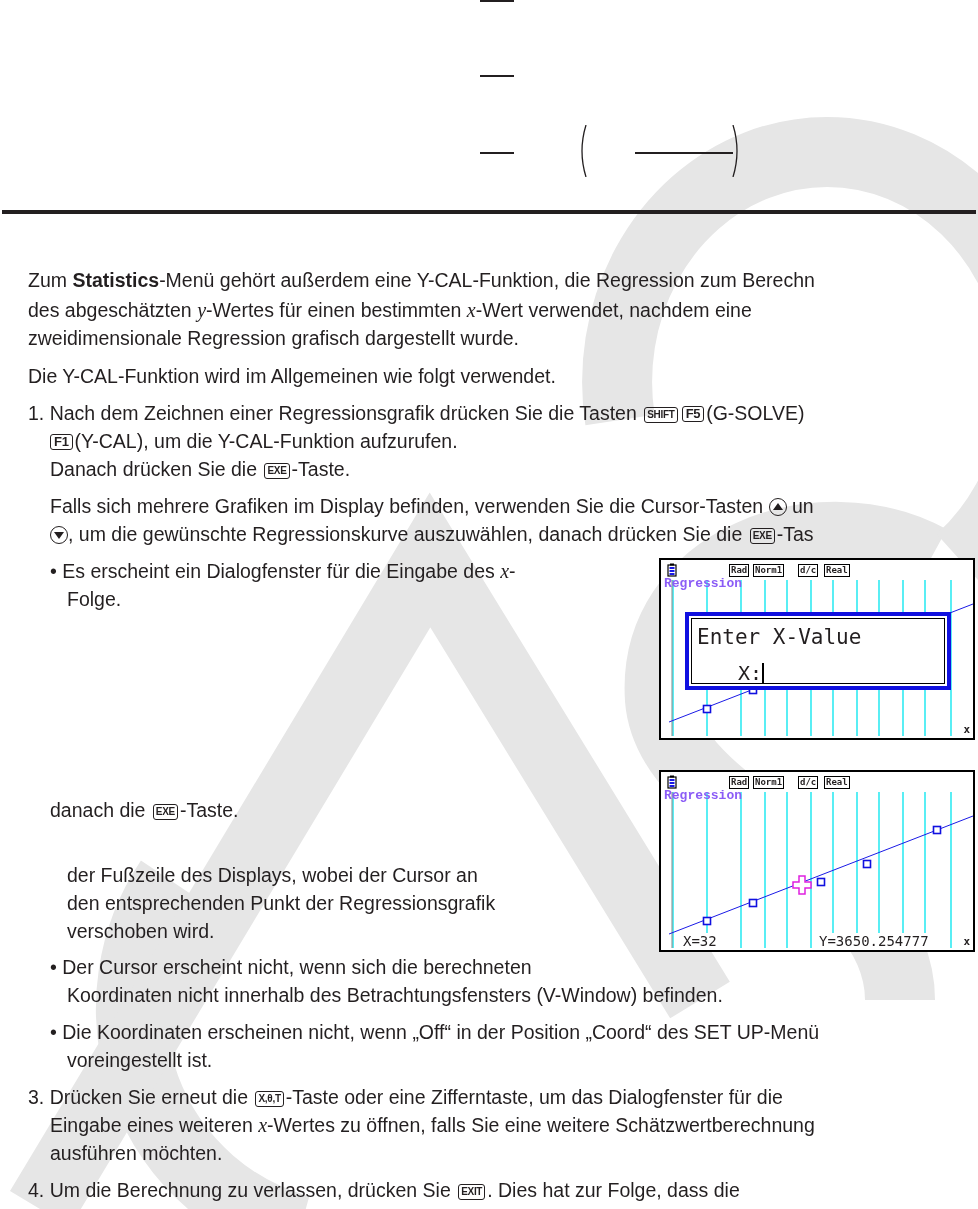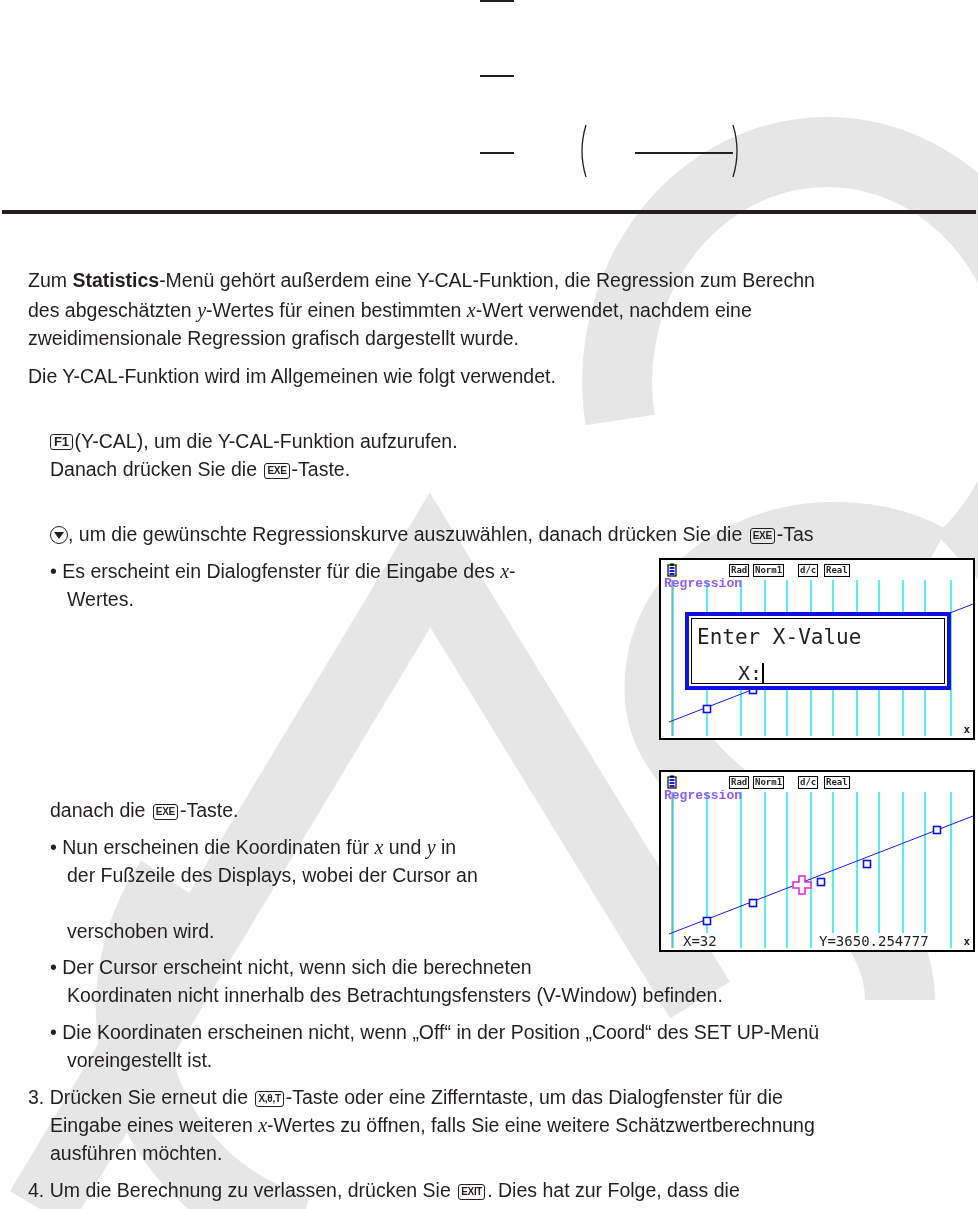--- a/index.html
+++ b/index.html
@@ -79,36 +79,47 @@
   <div class="p" style="left:28px; top:268px;">
     <span>Zum </span><b>Statistics</b><span>-Menü gehört außerdem eine Y-CAL-Funktion, die Regression zum Berechn</span>
   </div>
   <div class="p" style="left:28px; top:326px;">zweidimensionale Regression grafisch dargestellt wurde.</div>
   <div class="p" style="left:28px; top:298px;">
     <span>des abgeschätzten </span><span class="math">y</span><span>-Wertes für einen bestimmten </span><span class="math">x</span><span>-Wert verwendet, nachdem eine</span>
   </div>
 
   <div class="p" style="left:28px; top:364px;">Die Y-CAL-Funktion wird im Allgemeinen wie folgt verwendet.</div>
 
+  <div class="p" style="left:28px; top:401px;">
+    <span>1. Nach dem Zeichnen einer Regressionsgrafik drücken Sie die Tasten</span>
+    <span class="key">SHIFT</span><span class="key fkey">F5</span><span>(G-SOLVE)</span>
+  </div>
   <div class="p" style="left:50px; top:429px;">
     <span class="key fkey" style="margin-left:0">F1</span><span>(Y-CAL), um die Y-CAL-Funktion aufzurufen.</span>
   </div>
   <div class="p" style="left:50px; top:457px;">
     <span>Danach drücken Sie die </span><span class="key">EXE</span><span>-Taste.</span>
+  </div>
+  <div class="p" style="left:50px; top:494px;">
+    <span>Falls sich mehrere Grafiken im Display befinden, verwenden Sie die Cursor-Tasten</span>
+    <span class="ckey"><svg width="12" height="12" viewBox="0 0 12 12">
+          <path d="M6 2 L11 9 L1 9 Z" fill="#231f20"></path>
+        </svg></span>
+    <span>un</span>
   </div>
   <div class="p" style="left:50px; top:522px;">
     <span class="ckey"><svg width="12" height="12" viewBox="0 0 12 12">
           <path d="M1 3 L11 3 L6 10 Z" fill="#231f20"></path>
         </svg></span><span>, um die gewünschte Regressionskurve auszuwählen, danach drücken Sie die</span>
     <span class="key">EXE</span><span>-Tas</span>
   </div>
   <div class="p" style="left:50px; top:559px;">
     <span>• Es erscheint ein Dialogfenster für die Eingabe des </span><span class="math">x</span><span>-</span>
   </div>
-  <div class="p" style="left:67px; top:587px;">Wertes.</div>
+  <div class="p" style="left:67px; top:587px;">Folge.</div>
 
   <div class="screen" id="screen1" style="left:659px; top:558px;">
     <svg class="plot" width="312" height="178">
         <line x1="12" y1="20" x2="12" y2="176" stroke="#00e5ee" stroke-width="1.3"></line>
         <line x1="46" y1="20" x2="46" y2="176" stroke="#00e5ee" stroke-width="1.3"></line>
         <line x1="80" y1="20" x2="80" y2="176" stroke="#00e5ee" stroke-width="1.3"></line>
         <line x1="104" y1="20" x2="104" y2="176" stroke="#00e5ee" stroke-width="1.3"></line>
         <line x1="126" y1="20" x2="126" y2="176" stroke="#00e5ee" stroke-width="1.3"></line>
         <line x1="150" y1="20" x2="150" y2="176" stroke="#00e5ee" stroke-width="1.3"></line>
         <line x1="172" y1="20" x2="172" y2="176" stroke="#00e5ee" stroke-width="1.3"></line>
@@ -141,24 +152,22 @@
         <div class="dialog-title">Enter X-Value</div>
         <div class="dialog-field"><span>X:</span><span></span><span style="display:inline-block;width:2px;height:20px;background:#000;vertical-align:-3px;"></span></div>
       </div>
     </div>
     <div class="axis-x">x</div>
   </div>
 
   <div class="p" style="left:50px; top:798px;">
     <span>danach die </span><span class="key">EXE</span><span>-Taste.</span>
   </div>
-  <div class="p" style="left:50px; top:835px;">
-    <span>• Nun erscheinen die Koordinaten für </span><span class="math">x</span><span> und </span><span class="math">y</span><span> in</span>
-  </div>
   <div class="p" style="left:67px; top:863px;text-align:right;">der Fußzeile des Displays, wobei der Cursor an</div>
+  <div class="p" style="left:67px; top:891px;">den entsprechenden Punkt der Regressionsgrafik</div>
   <div class="p" style="left:67px; top:919px;">verschoben wird.</div>
   <div class="p" style="left:67px; top:983px;">Koordinaten nicht innerhalb des Betrachtungsfensters (V-Window) befinden.</div>
   <div class="p" style="left:50px; top:955px;">• Der Cursor erscheint nicht, wenn sich die berechneten</div>
   <div class="p" style="left:50px; top:1020px;">• Die Koordinaten erscheinen nicht, wenn „Off“ in der Position „Coord“ des SET UP-Menü</div>
   <div class="p" style="left:67px; top:1048px;">voreingestellt ist.</div>
 
   <div class="screen" id="screen2" style="left:659px; top:770px;">
     <svg class="plot" width="312" height="178">
         <line x1="12" y1="20" x2="12" y2="176" stroke="#00e5ee" stroke-width="1.3"></line>
         <line x1="46" y1="20" x2="46" y2="176" stroke="#00e5ee" stroke-width="1.3"></line>

